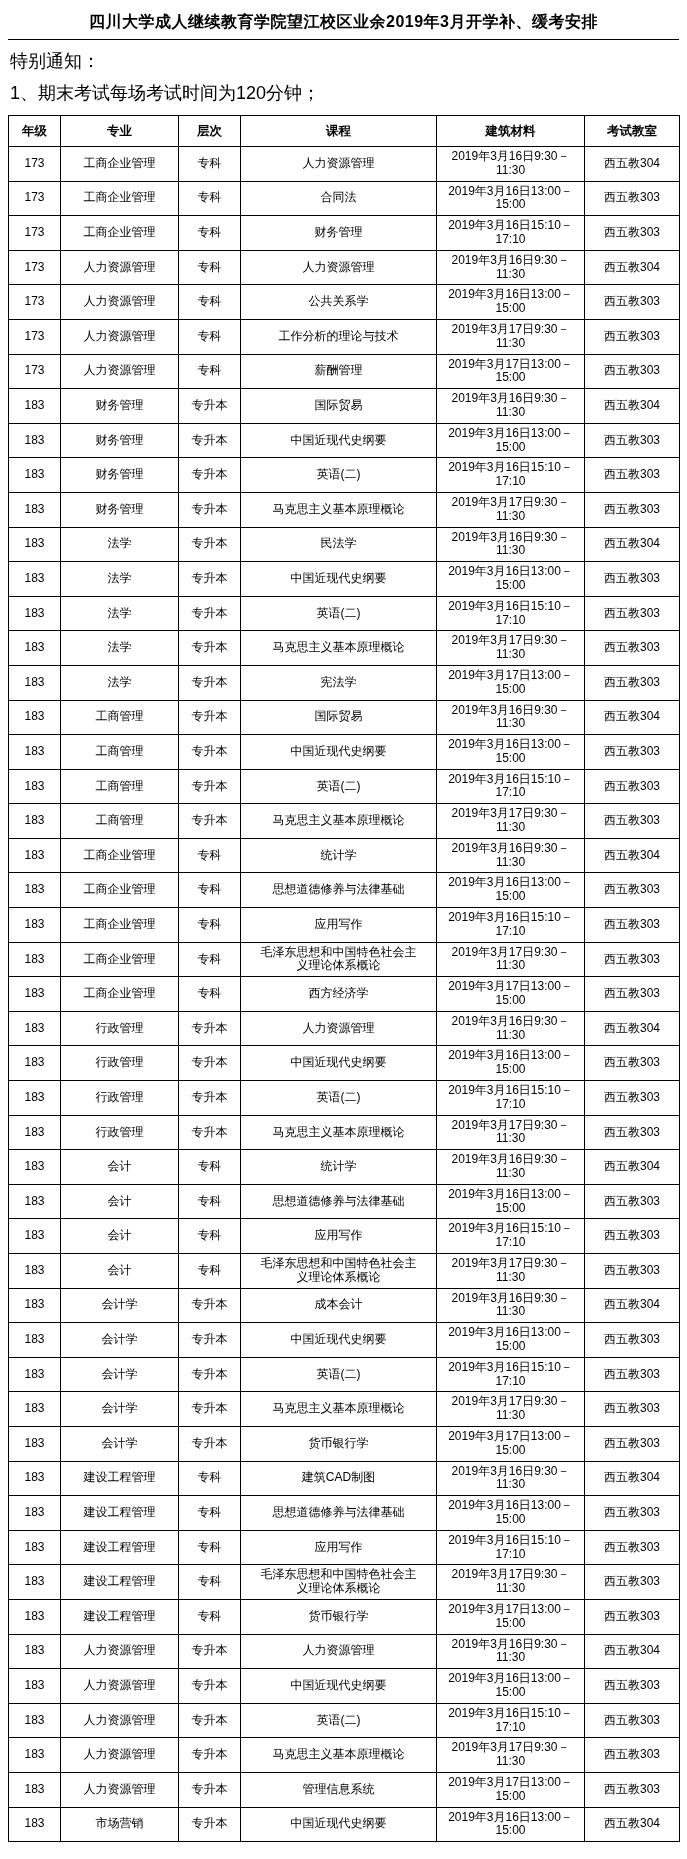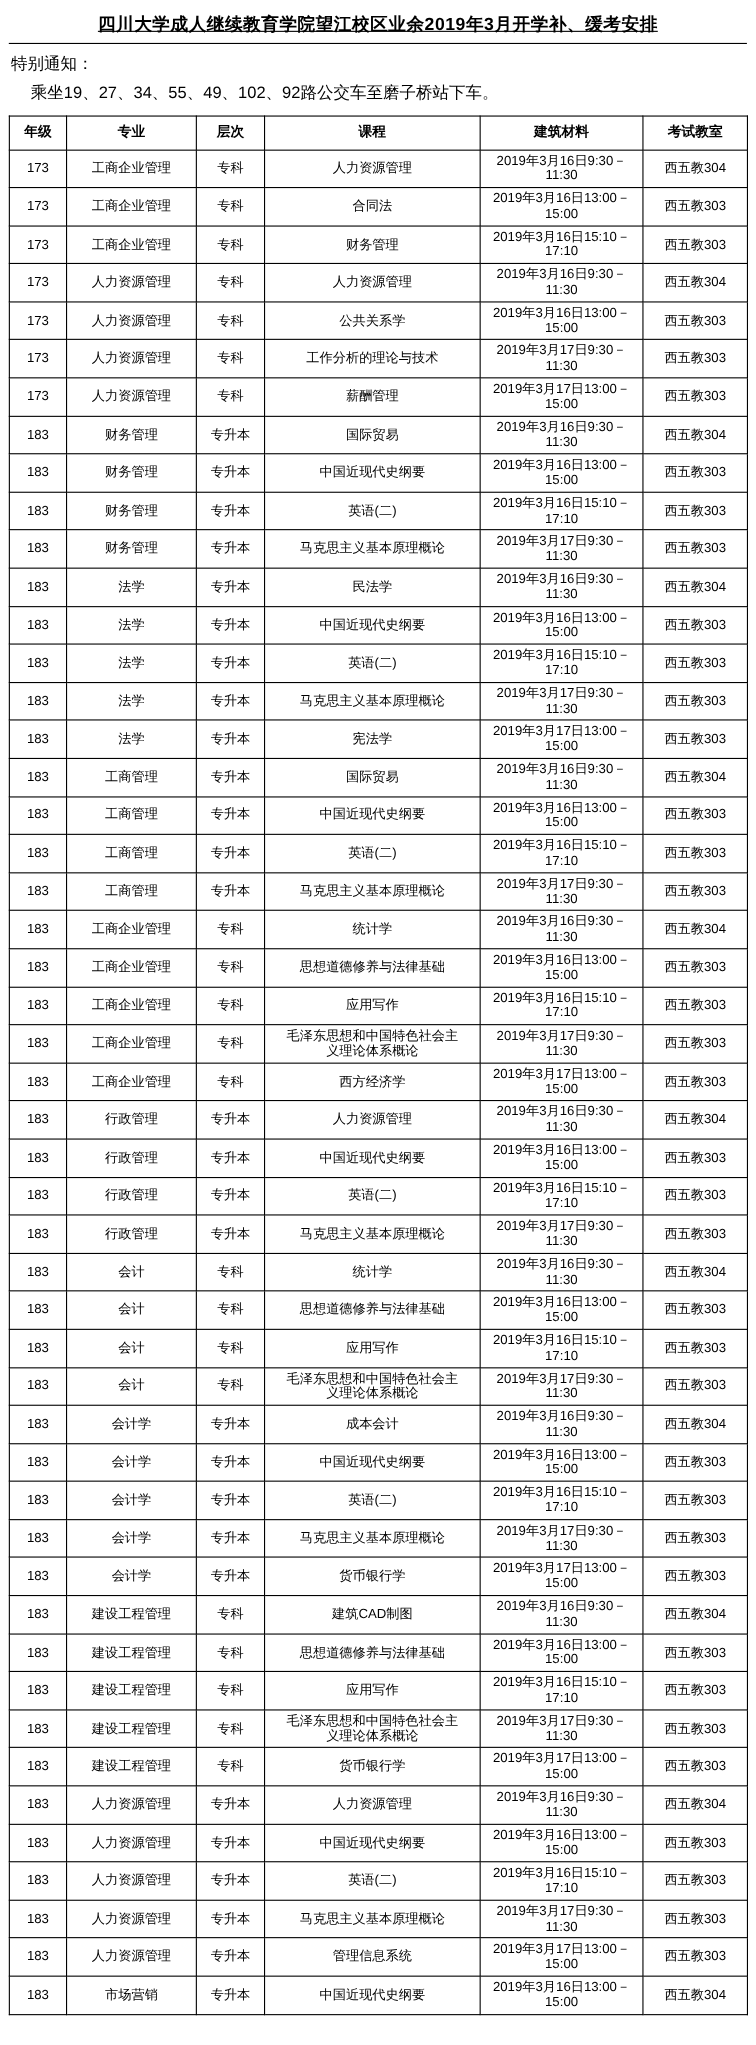--- a/index.html
+++ b/index.html
@@ -17,28 +17,27 @@
     box-sizing: border-box;
     padding: 8px 8px 4px 8px;
   }
   .doc-title {
     text-align: center;
     font-size: 16px;
     font-weight: bold;
     letter-spacing: 0.5px;
     padding: 4px 0 6px 0;
     white-space: nowrap;
-    text-decoration: underline;
   }
   .title-rule {
     border-bottom: 1px solid #000;
     margin: 0 0 6px 0;
   }
   .notice {
-    font-size: 15px;
+    font-size: 18px;
     line-height: 1.75;
     padding: 0 2px 6px 2px;
   }
   .notice .nline {
     white-space: nowrap;
   }
   .notice .indent {
     padding-left: 18px;
   }
   table.sched {
@@ -80,21 +79,21 @@
 </head>
 <body>
 
 <div class="page">
 
   <div class="doc-title">四川大学成人继续教育学院望江校区业余2019年3月开学补、缓考安排</div>
   <div class="title-rule"></div>
 
   <div class="notice">
     <div class="nline">特别通知：</div>
-    <div class="nline indent">乘坐19、27、34、55、49、102、92路公交车至磨子桥站下车。</div>
+    <div class="nline">1、期末考试每场考试时间为120分钟；</div>
   </div>
 
   <table class="sched">
     <colgroup>
       <col class="c-grade">
         <col class="c-major">
         <col class="c-level">
       <col class="c-course">
         <col class="c-time">
         <col class="c-room">

